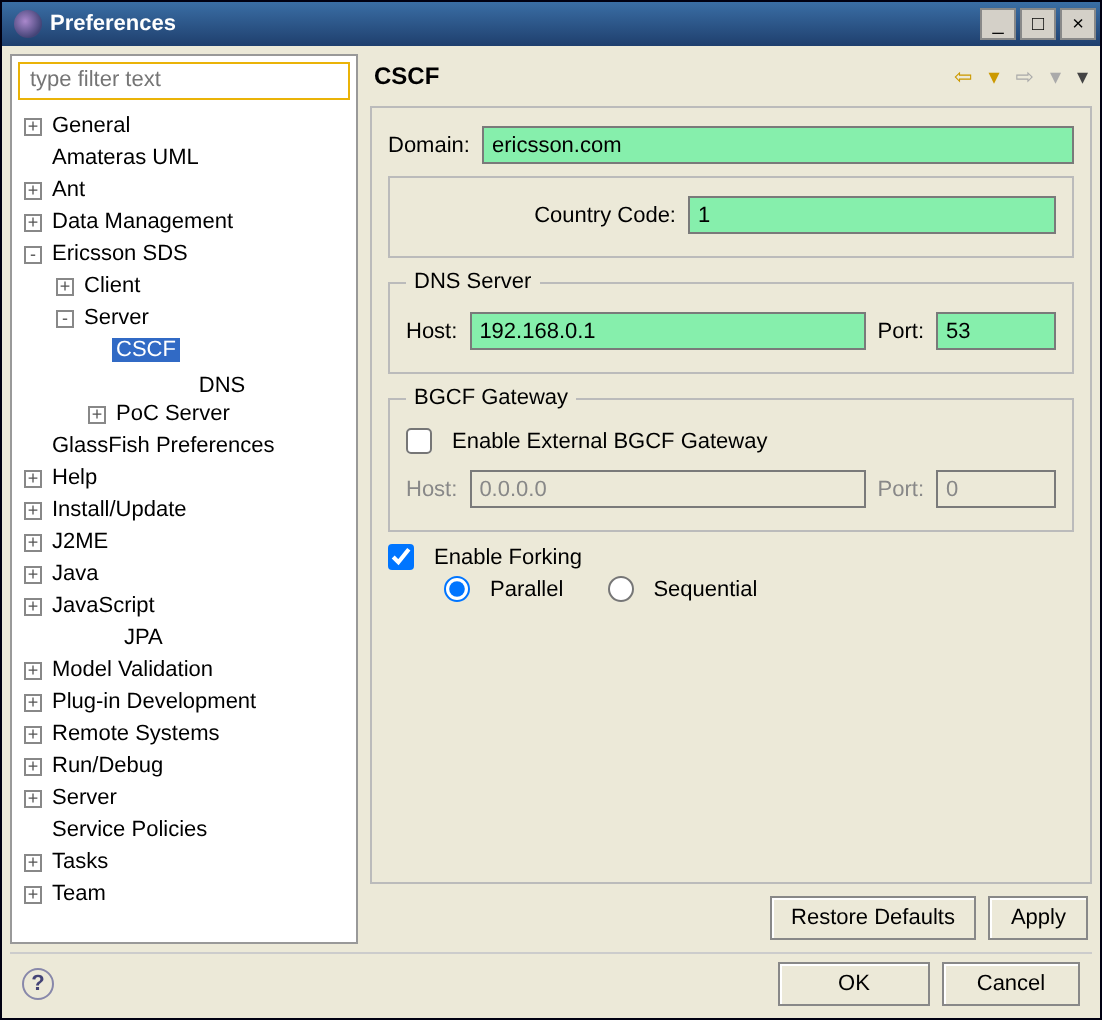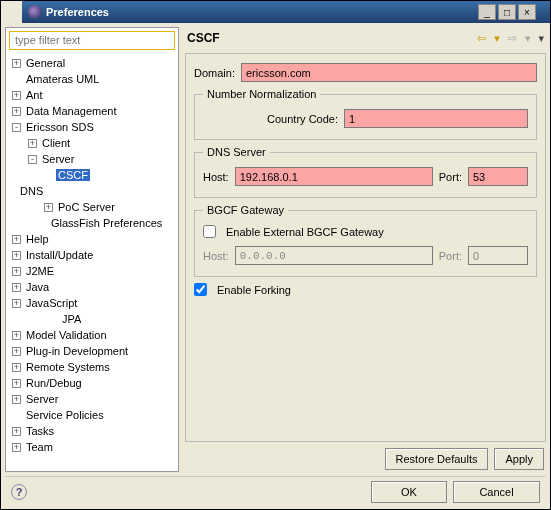--- a/index.html
+++ b/index.html
@@ -1,18 +1,18 @@
 <!DOCTYPE html>
 <html><head>
 <meta charset="utf-8">
 <style>
 * { box-sizing: border-box; font-family: Tahoma, sans-serif; font-size: 11px; }
 body { margin: 0; background: #ece9d8; }
 .window { width: 551px; height: 510px; border: 1px solid #001; background: #ece9d8; display: flex; flex-direction: column; }
-.titlebar { height: 22px; background: linear-gradient(#3a6ea5,#1f3f6d); color: #fff; display: flex; align-items: center; padding: 0 14px 0 6px; margin-left: 21px; }
+.titlebar { height: 22px; background: linear-gradient(#3a6ea5,#1f3f6d); color: #fff; display: flex; align-items: center; padding: 0 2px 0 6px; }
 .titlebar .eclipse-icon { width: 14px; height: 14px; margin-right: 4px; background: radial-gradient(circle at 40% 40%, #a8c 0%, #447 70%); border-radius: 50%; }
 .titlebar .title { flex: 1; font-weight: bold; }
 .titlebar .tbtn { width: 18px; height: 16px; background: #d4d0c8; border: 1px solid #888; margin-left: 2px; display: flex; align-items: center; justify-content: center; font-size: 10px; color: #000; }
 .content { flex: 1; display: flex; flex-direction: column; padding: 4px; gap: 4px; min-height: 0; }
 .main { flex: 1; display: flex; gap: 6px; min-height: 0; }
 .left { width: 174px; border: 1px solid #999; background: #fff; display: flex; flex-direction: column; }
 .filter { margin: 3px; border: 1px solid #eab308; height: 19px; padding: 1px 3px; }
 .filter input { border: none; outline: none; width: 100%; font-size: 11px; }
 .tree { flex: 1; overflow: auto; padding: 2px 0; }
 .node { white-space: nowrap; height: 16px; display: flex; align-items: center; }
@@ -21,21 +21,21 @@
 .node .lbl { cursor: pointer; padding: 0 2px; }
 .node.sel .lbl { background: #316ac5; color: #fff; }
 .right { flex: 1; display: flex; flex-direction: column; }
 .hdr { display: flex; align-items: center; padding: 4px 2px 8px 2px; }
 .hdr .ttl { font-weight: bold; font-size: 12px; flex: 1; }
 .hdr .nav { display: flex; gap: 8px; align-items: center; }
 .hdr .arrow { font-size: 11px; }
 .panel { flex: 1; border: 1px solid #bbb; background: #ece9d8; padding: 6px 8px; overflow: auto; }
 .row { display: flex; align-items: center; margin: 3px 0; gap: 6px; }
 .row label { white-space: nowrap; text-align: right; }
-.row input[type=text] { border: 1px solid #7a7a7a; background: #fca5a5; height: 19px; padding: 1px 4px; }
+.row input[type=text] { border: 1px solid #7a7a7a; background: #86efac; height: 19px; padding: 1px 4px; }
 .row input[type=text][disabled] { background: #ece9d8; color: #888; }
 fieldset { border: 1px solid #bbb; margin: 6px 0; padding: 6px 8px 8px 8px; }
 legend { padding: 0 4px; }
 .btnrow { display: flex; justify-content: flex-end; gap: 6px; padding: 6px 2px 2px 2px; }
 button.win { background: #ece9d8; border: 1px solid #888; height: 22px; padding: 0 10px; box-shadow: 1px 1px 0 #fff inset; }
 .footer { display: flex; align-items: center; padding: 4px 6px 2px 6px; border-top: 1px solid #ccc; }
 .help-icon { width: 16px; height: 16px; border: 1px solid #88a; border-radius: 50%; color: #447; display: flex; align-items: center; justify-content: center; font-weight: bold; cursor: pointer; }
 .footer .spacer { flex: 1; }
 input[type=checkbox], input[type=radio] { margin: 0 4px 0 0; vertical-align: middle; }
 </style>
@@ -84,29 +84,29 @@
               <span class="lbl">Client</span>
             </div>
             <div class="node" style="padding-left: 22px;">
               <span class="tw">-</span>
               <span class="lbl">Server</span>
             </div>
             <div class="node sel" style="padding-left: 38px;">
               <span class="tw blank"></span>
               <span class="lbl">CSCF</span>
             </div>
-            <div class="node" style="">
+            <div class="node" style="padding-left: 38px; flex-direction: column;">
               <span class="tw blank"></span>
               <span class="lbl">DNS</span>
             </div>
             <div class="node" style="padding-left: 38px;">
               <span class="tw">+</span>
               <span class="lbl">PoC Server</span>
             </div>
-            <div class="node" style="padding-left: 6px; gap: 25px;">
+            <div class="node" style="padding-left: 6px;">
               <span class="tw blank"></span>
               <span class="lbl">GlassFish Preferences</span>
             </div>
             <div class="node" style="padding-left: 6px;">
               <span class="tw">+</span>
               <span class="lbl">Help</span>
             </div>
             <div class="node" style="padding-left: 6px;">
               <span class="tw">+</span>
               <span class="lbl">Install/Update</span>
@@ -175,21 +175,20 @@
         </div>
 
         <div class="panel">
 
           <div class="row">
             <label>Domain:</label>
             <input type="text" style="flex: 1 1 0%;" value="ericsson.com">
           </div>
 
           <fieldset>
-            <legend>Number Normalization</legend>
             <div class="row">
               <label style="width:135px">Country Code:</label>
               <input type="text" style="flex: 1 1 0%;" value="1">
             </div>
           </fieldset>
 
           <fieldset>
             <legend>DNS Server</legend>
             <div class="row">
               <label>Host:</label>
@@ -200,43 +199,50 @@
           </fieldset>
 
           <fieldset>
             <legend>BGCF Gateway</legend>
             <div class="row">
               <input type="checkbox" id="bgcf-en" style="">
               <label for="bgcf-en">Enable External BGCF Gateway</label>
             </div>
             <div class="row" style="margin-top:8px">
               <label style="color:#888">Host:</label>
-              <input type="text" disabled="" style="flex: 1 1 0%; font-family: Liberation Mono, monospace;" value="0.0.0.0">
+              <input type="text" disabled="" style="flex: 1 1 0%;" value="0.0.0.0">
               <label style="color:#888">Port:</label>
               <input type="text" disabled="" style="width: 60px;" value="0">
             </div>
           </fieldset>
 
           <div class="row">
             <input type="checkbox" id="fork-en" checked="" style="">
             <label for="fork-en">Enable Forking</label>
+          </div>
+          <div class="row" style="padding-left:28px">
+            <input type="radio" name="forkmode" id="fm-par" checked="" style="">
+            <label for="fm-par">Parallel</label>
+            <span style="width:10px"></span>
+            <input type="radio" name="forkmode" id="fm-seq" style="">
+            <label for="fm-seq">Sequential</label>
           </div>
 
 
         </div>
 
         <div class="btnrow">
           <button class="win">Restore Defaults</button>
           <button class="win">Apply</button>
         </div>
       </div>
 
     </div>
 
     <div class="footer">
       <div class="help-icon">?</div>
       <div class="spacer"></div>
       <button class="win" style="width:76px">OK</button>
       <span style="width:6px"></span>
-      <button class="win" style="width:87px">Cancel</button>
+      <button class="win" style="width:69px">Cancel</button>
     </div>
   </div>
 </div>
 
 </body></html>

